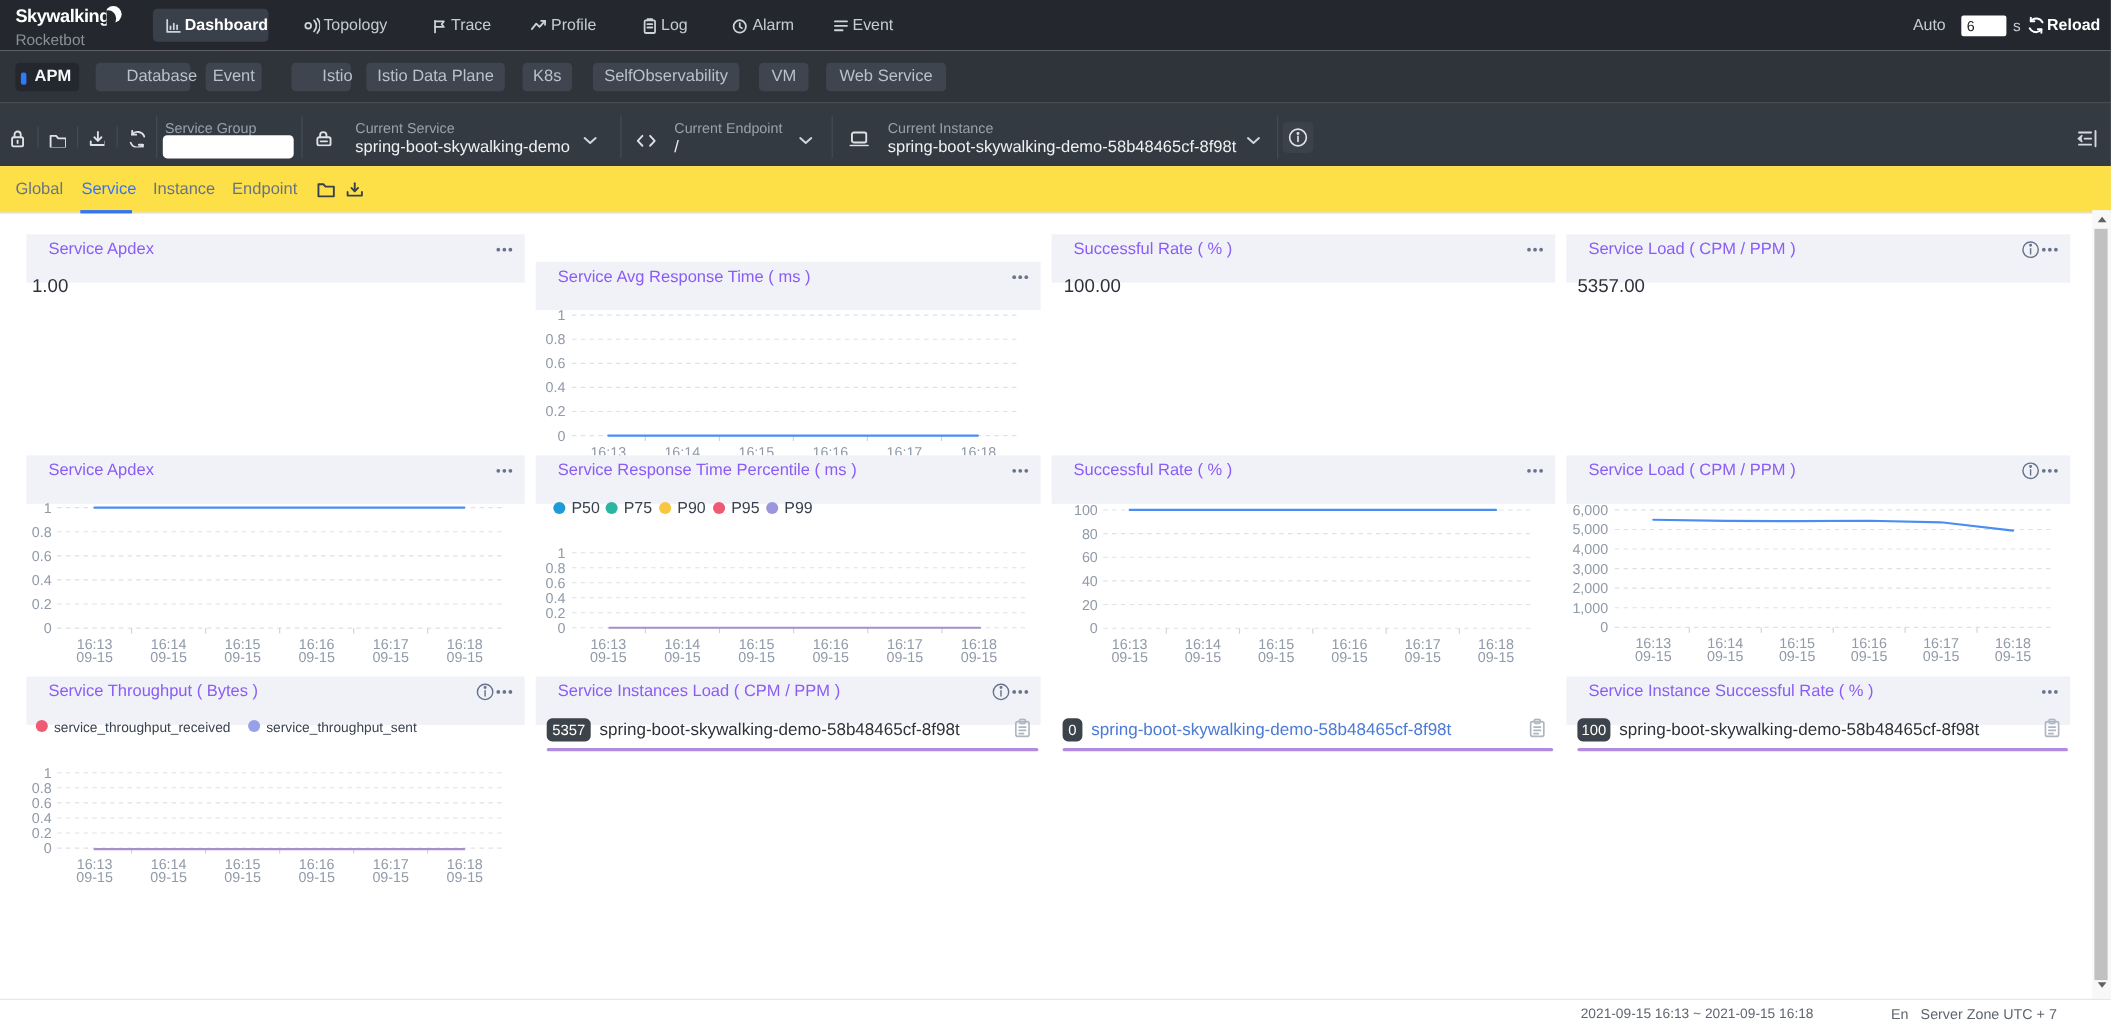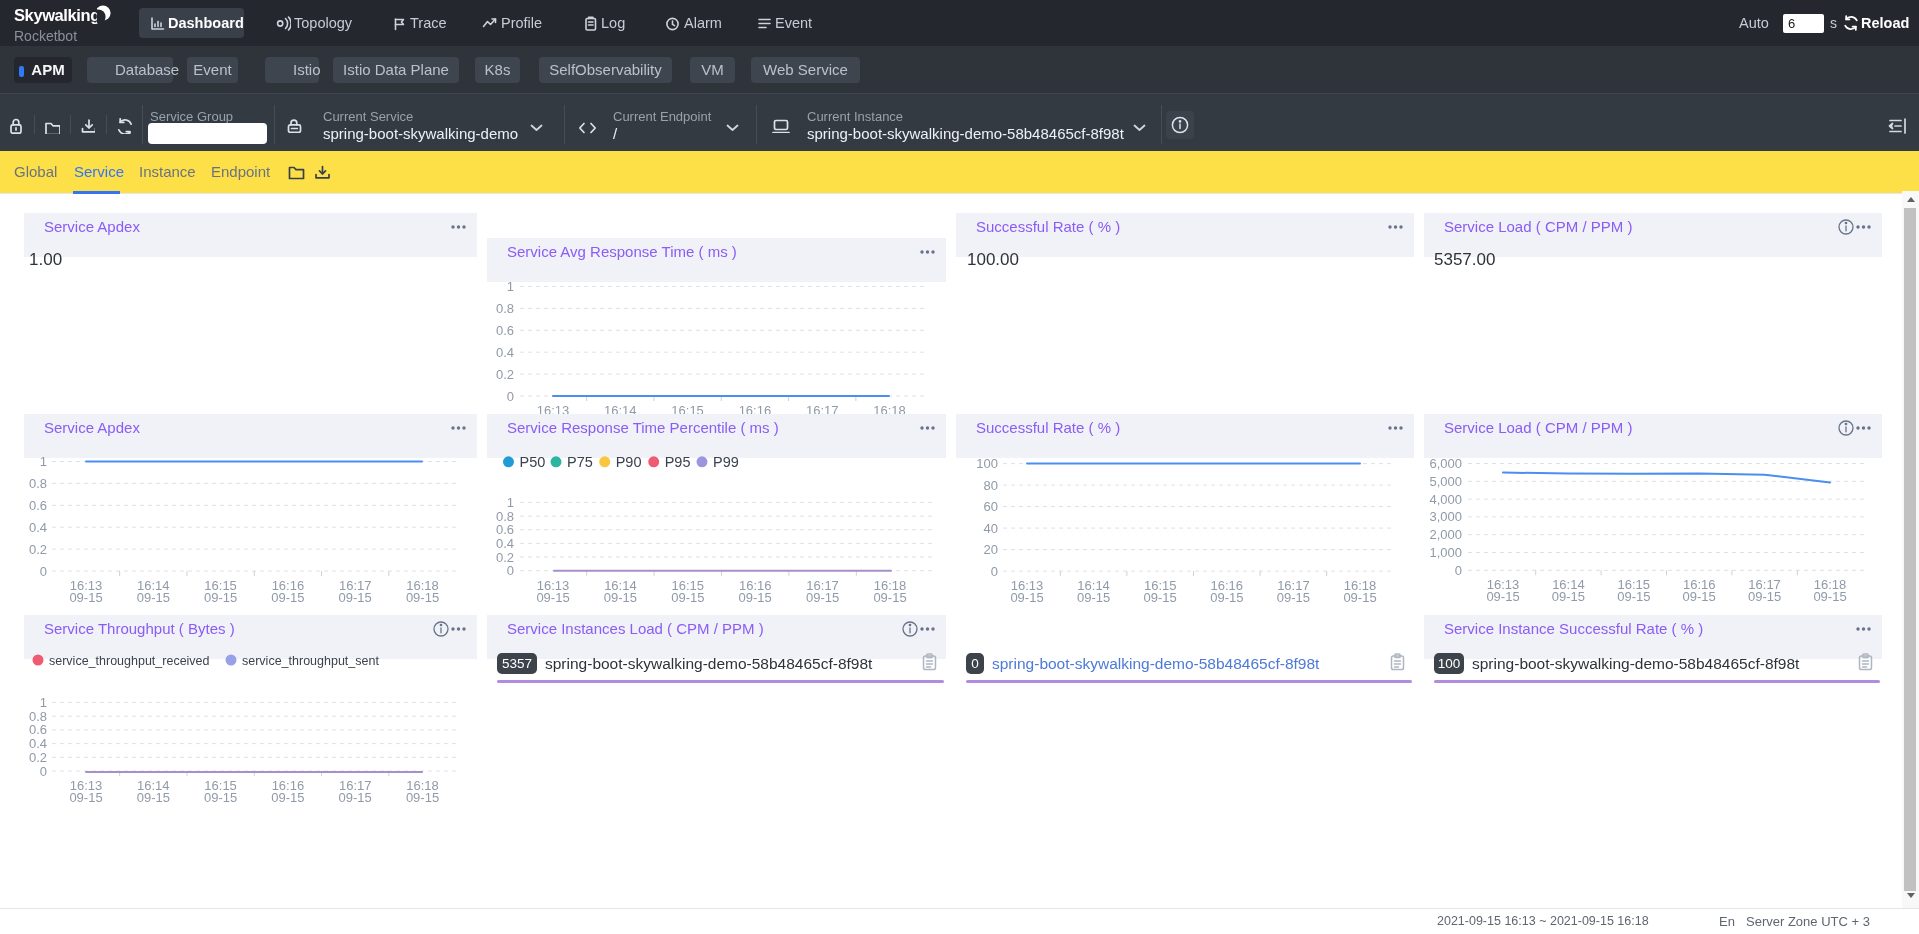--- a/index.html
+++ b/index.html
@@ -570,13 +570,13 @@
     <div class="pbar" style="left:10px;width:446px;"></div>
   </div>
 <div class="abs" style="left:1902px;top:191px;width:17px;height:717px;background:#f8f8f8;">
     <div class="abs" style="left:5px;top:6px;width:0;height:0;border-left:4px solid transparent;border-right:4px solid transparent;border-bottom:5px solid #616161;"></div>
     <div class="abs" style="left:2px;top:17px;width:12px;height:683px;background:#c1c1c1;"></div>
     <div class="abs" style="left:5px;top:702px;width:0;height:0;border-left:4px solid transparent;border-right:4px solid transparent;border-top:5px solid #616161;"></div>
   </div>
 <div class="abs" style="left:0;top:908px;width:1919px;height:26px;background:#fff;border-top:1px solid #e5e5e5;">
     <div class="abs ftxt" style="left:1437px;font-size:12.5px;">2021-09-15 16:13 ~ 2021-09-15 16:18</div>
     <div class="abs ftxt" style="left:1719px;">En</div>
-    <div class="abs ftxt" style="left:1746px;">Server Zone UTC + 3</div>
+    <div class="abs ftxt" style="left:1746px;">Server Zone UTC + 7</div>
   </div>
 </body></html>

